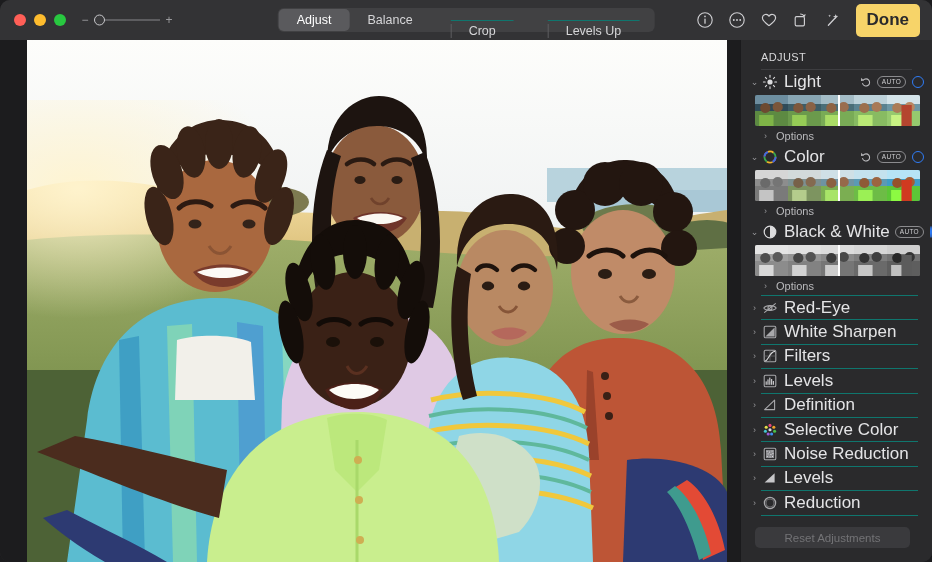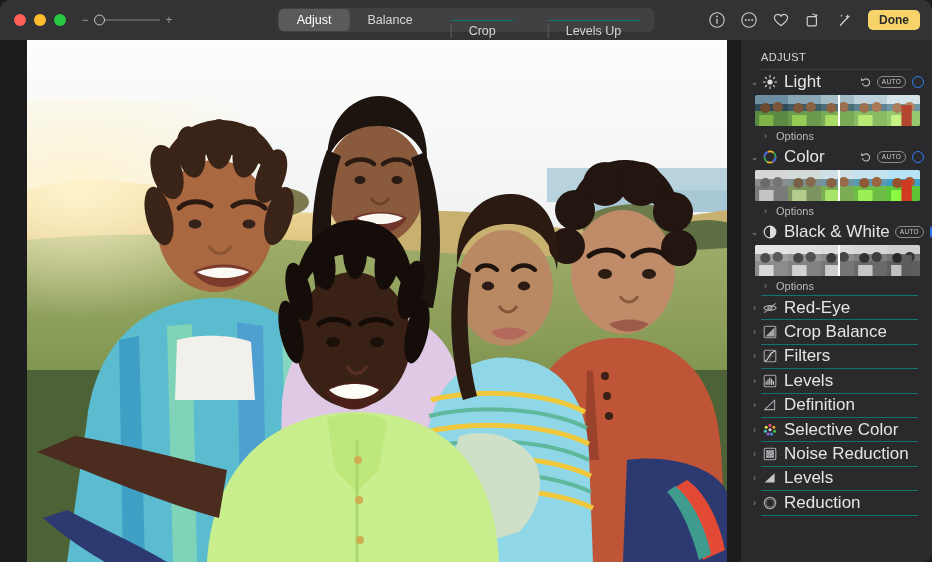--- a/index.html
+++ b/index.html
@@ -78,23 +78,23 @@
     width: 1px; height: 14px; background: #5d5d60;
   }
 
   #toolbar-right {
     position: absolute; right: 12px;
     display: flex; align-items: center; gap: 14px;
   }
   .ticon { width: 18px; height: 18px; display: block; }
   #done-btn {
     background: #f7d469; color: #2a2a2c;
-    font-size: 12px; font-weight: bold;
+    font-size: 17px; font-weight: bold;
     border: none; border-radius: 5px;
-    height: 20px; padding: 0 11px;
+    height: 33px; padding: 0 11px;
     font-family: "Liberation Sans", sans-serif;
   }
 
   
   #canvas {
     position: absolute; top: 40px; left: 0;
     width: 740px; height: 522px;
     background: #1c1c1e;
   }
   #photo {
@@ -594,21 +594,21 @@
       <span class="gname">Red-Eye</span>
     </div>
     <div class="sep"></div>
 
     <div class="item-row">
       <span class="chev">›</span>
       <svg class="gicon" viewBox="0 0 16 16">
         <rect x="2.2" y="2.2" width="11.6" height="11.6" rx="1.4" fill="none" stroke="#a8a8ab" stroke-width="1.1"></rect>
         <path d="M3.4 12.6 L12.6 3.4 L12.6 12.6 Z" fill="#a8a8ab"></path>
       </svg>
-      <span class="gname">Crop Balance</span>
+      <span class="gname">White Sharpen</span>
     </div>
     <div class="sep"></div>
 
     <div class="item-row">
       <span class="chev">›</span>
       <svg class="gicon" viewBox="0 0 16 16">
         <rect x="2.2" y="2.2" width="11.6" height="11.6" rx="1.4" fill="none" stroke="#a8a8ab" stroke-width="1.1"></rect>
         <path d="M2.2 8 H13.8 M8 2.2 V13.8" stroke="#6e6e71" stroke-width="0.7"></path>
         <path d="M3 13 C6.5 13 7.5 3.6 13 3.4" fill="none" stroke="#d8d8da" stroke-width="1.1"></path>
       </svg>
@@ -690,15 +690,16 @@
     <div class="item-row">
       <span class="chev">›</span>
       <svg class="gicon" viewBox="0 0 16 16">
         <circle cx="8" cy="8" r="5.6" fill="none" stroke="#a8a8ab" stroke-width="1.3"></circle>
         <circle cx="8" cy="8" r="4" fill="none" stroke="#6e6e71" stroke-width="1.1"></circle>
       </svg>
       <span class="gname">Reduction</span>
     </div>
     <div class="sep"></div>
 
+    <button id="reset-adjustments">Reset Adjustments</button>
   </div>
 
 </div>
 
 </body></html>

